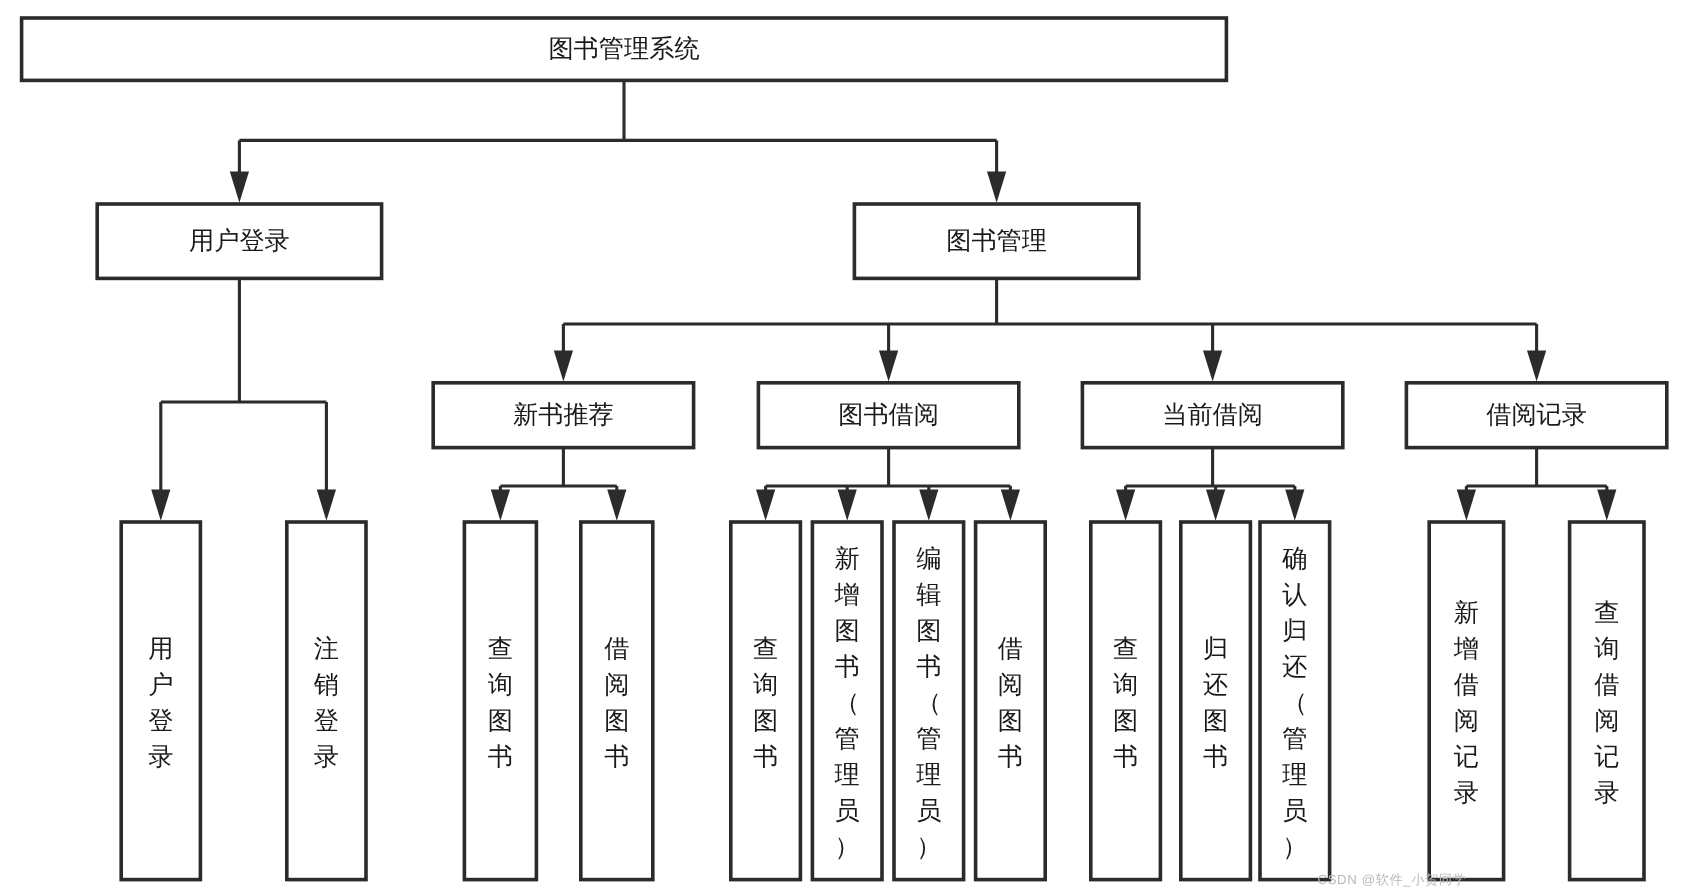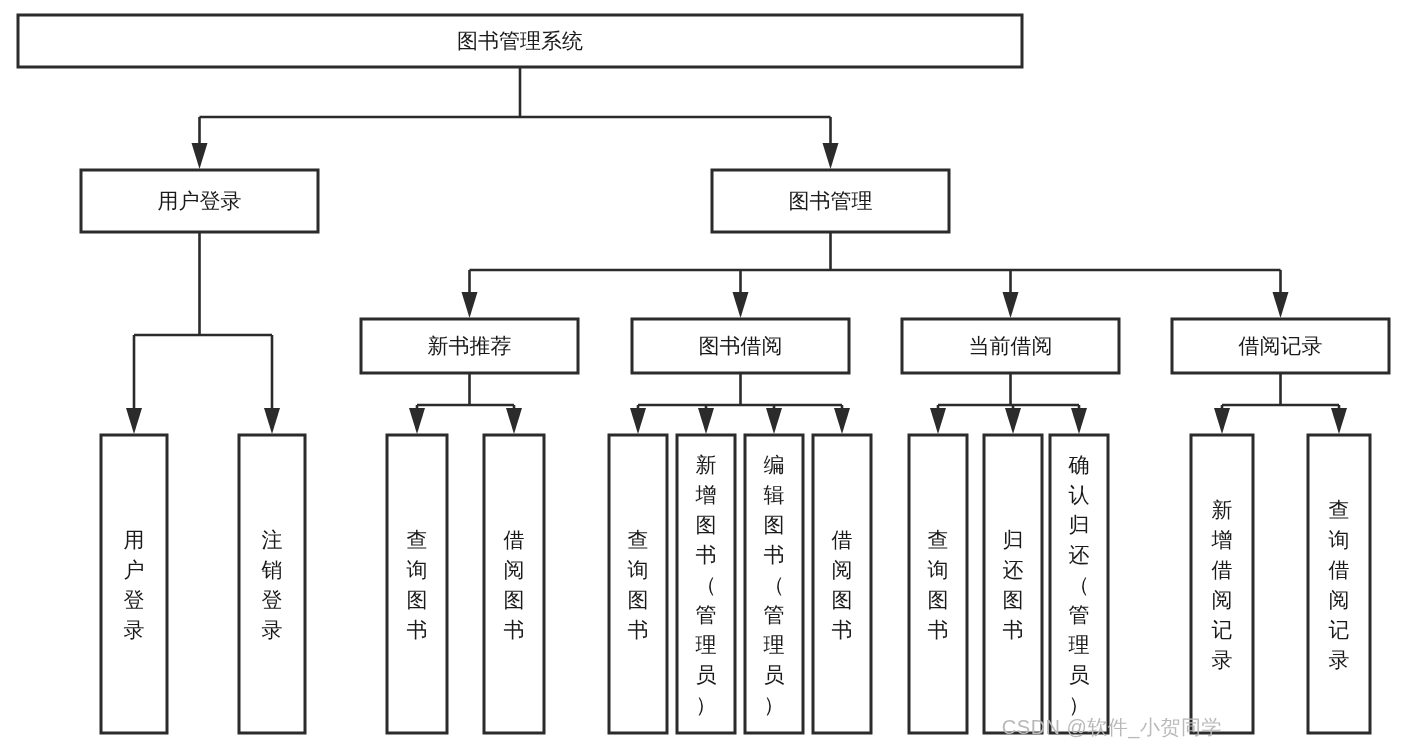--- a/index.html
+++ b/index.html
@@ -52,21 +52,21 @@
   }
   .arrow-head {
     fill: #2b2b2b;
     stroke: none;
   }
   .watermark {
     position: absolute;
     right: 8px;
     bottom: 6px;
     font-family: "Liberation Sans", "DejaVu Sans", sans-serif;
-    font-size: 20px;
+    font-size: 11px;
     color: #b9b9b9;
     letter-spacing: 0.5px;
     white-space: nowrap;
     user-select: none;
   }
 </style>
 </head>
 <body>
 
 <div id="diagram-root">

